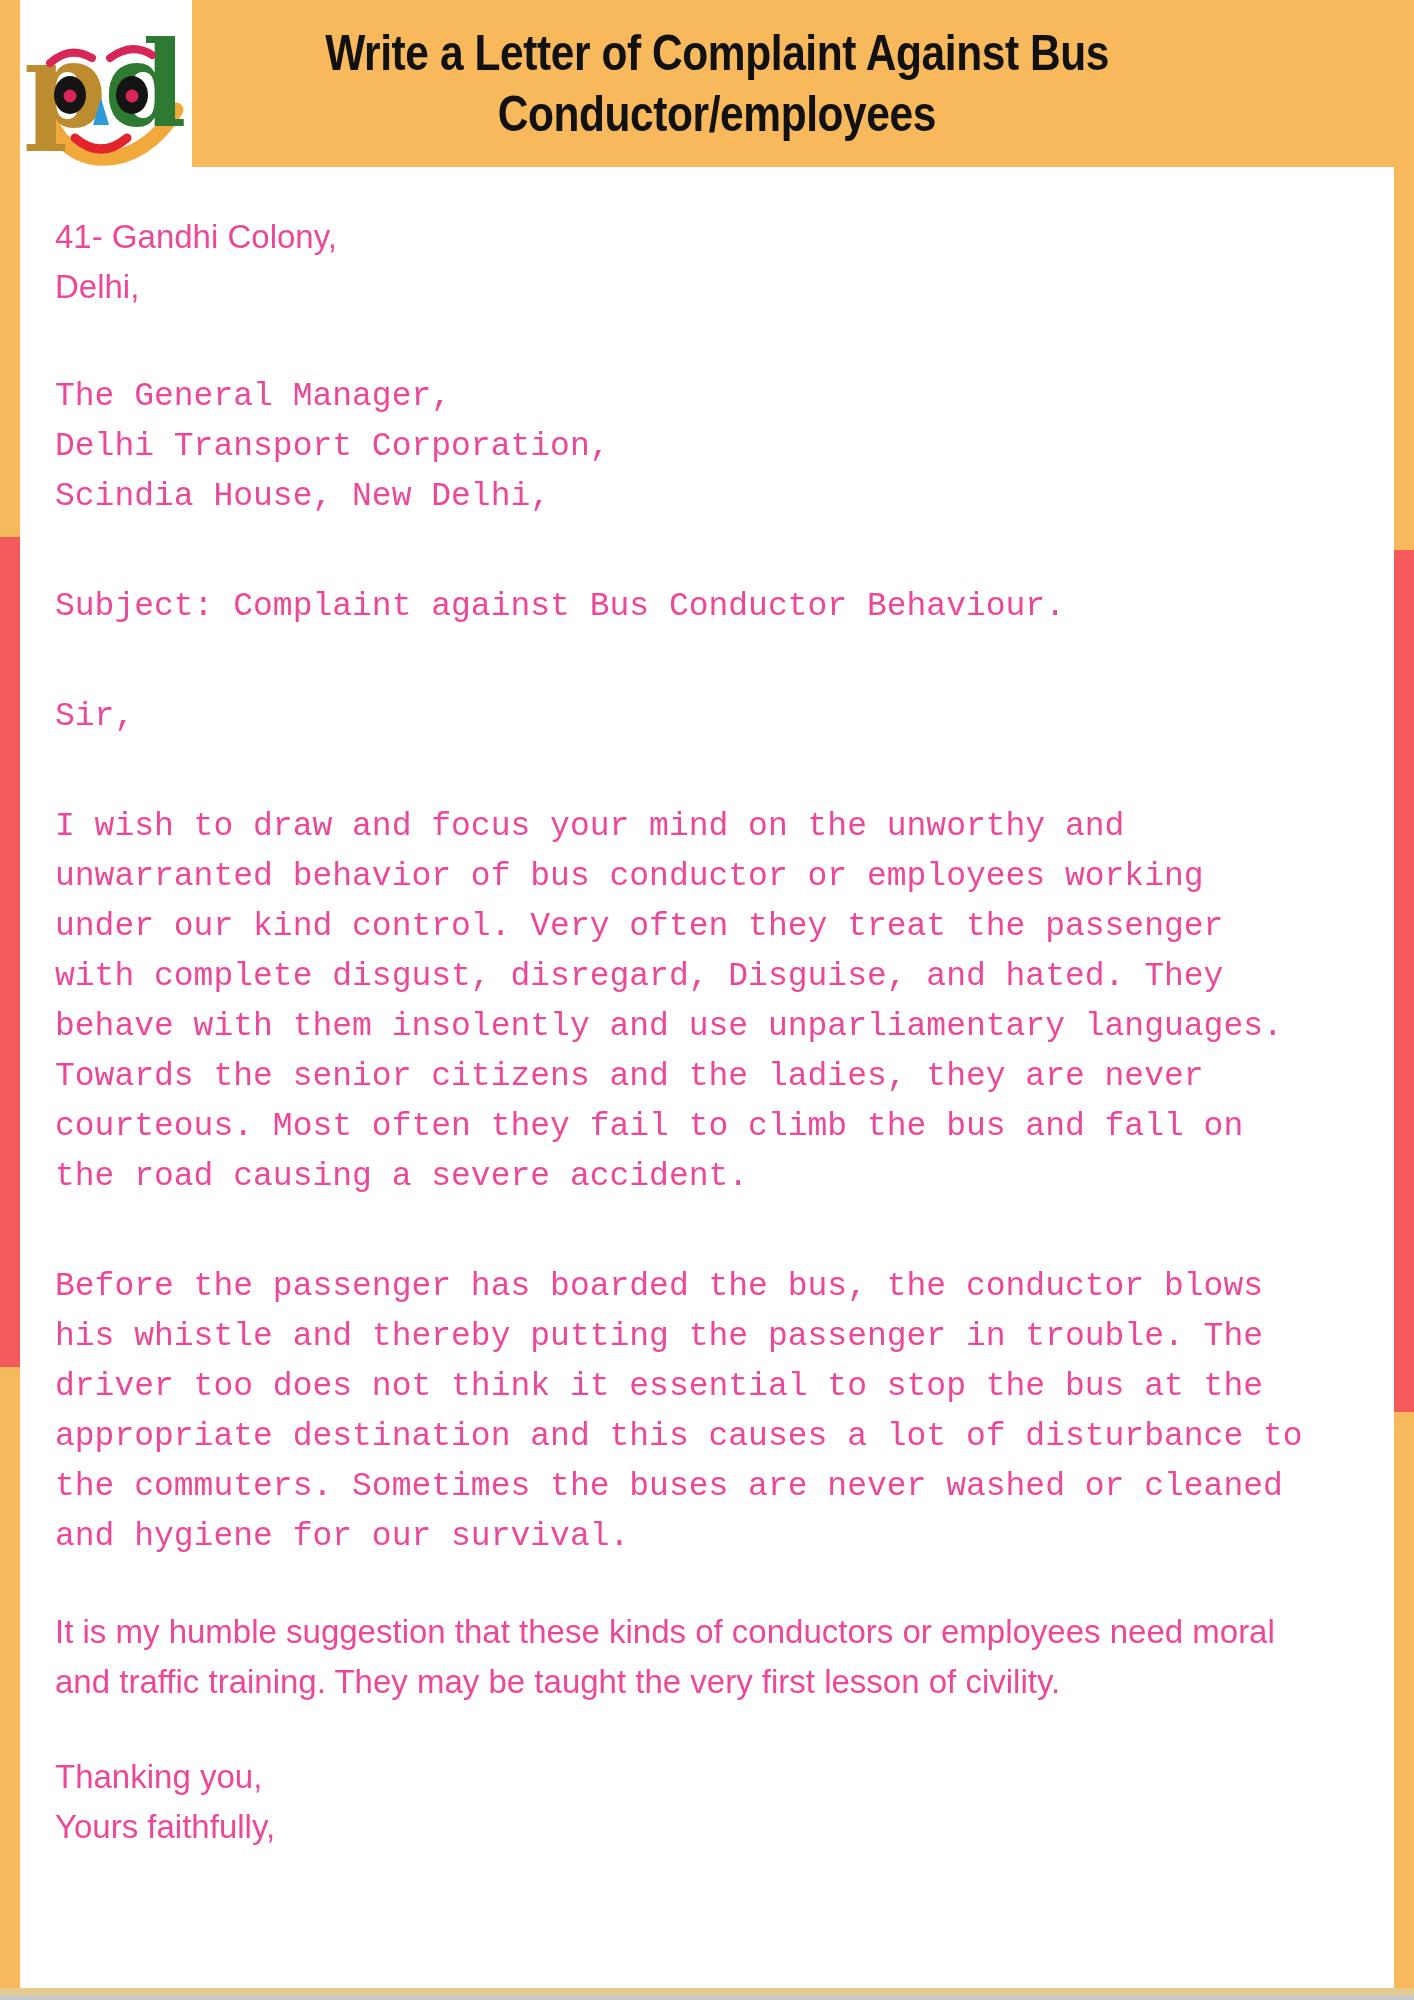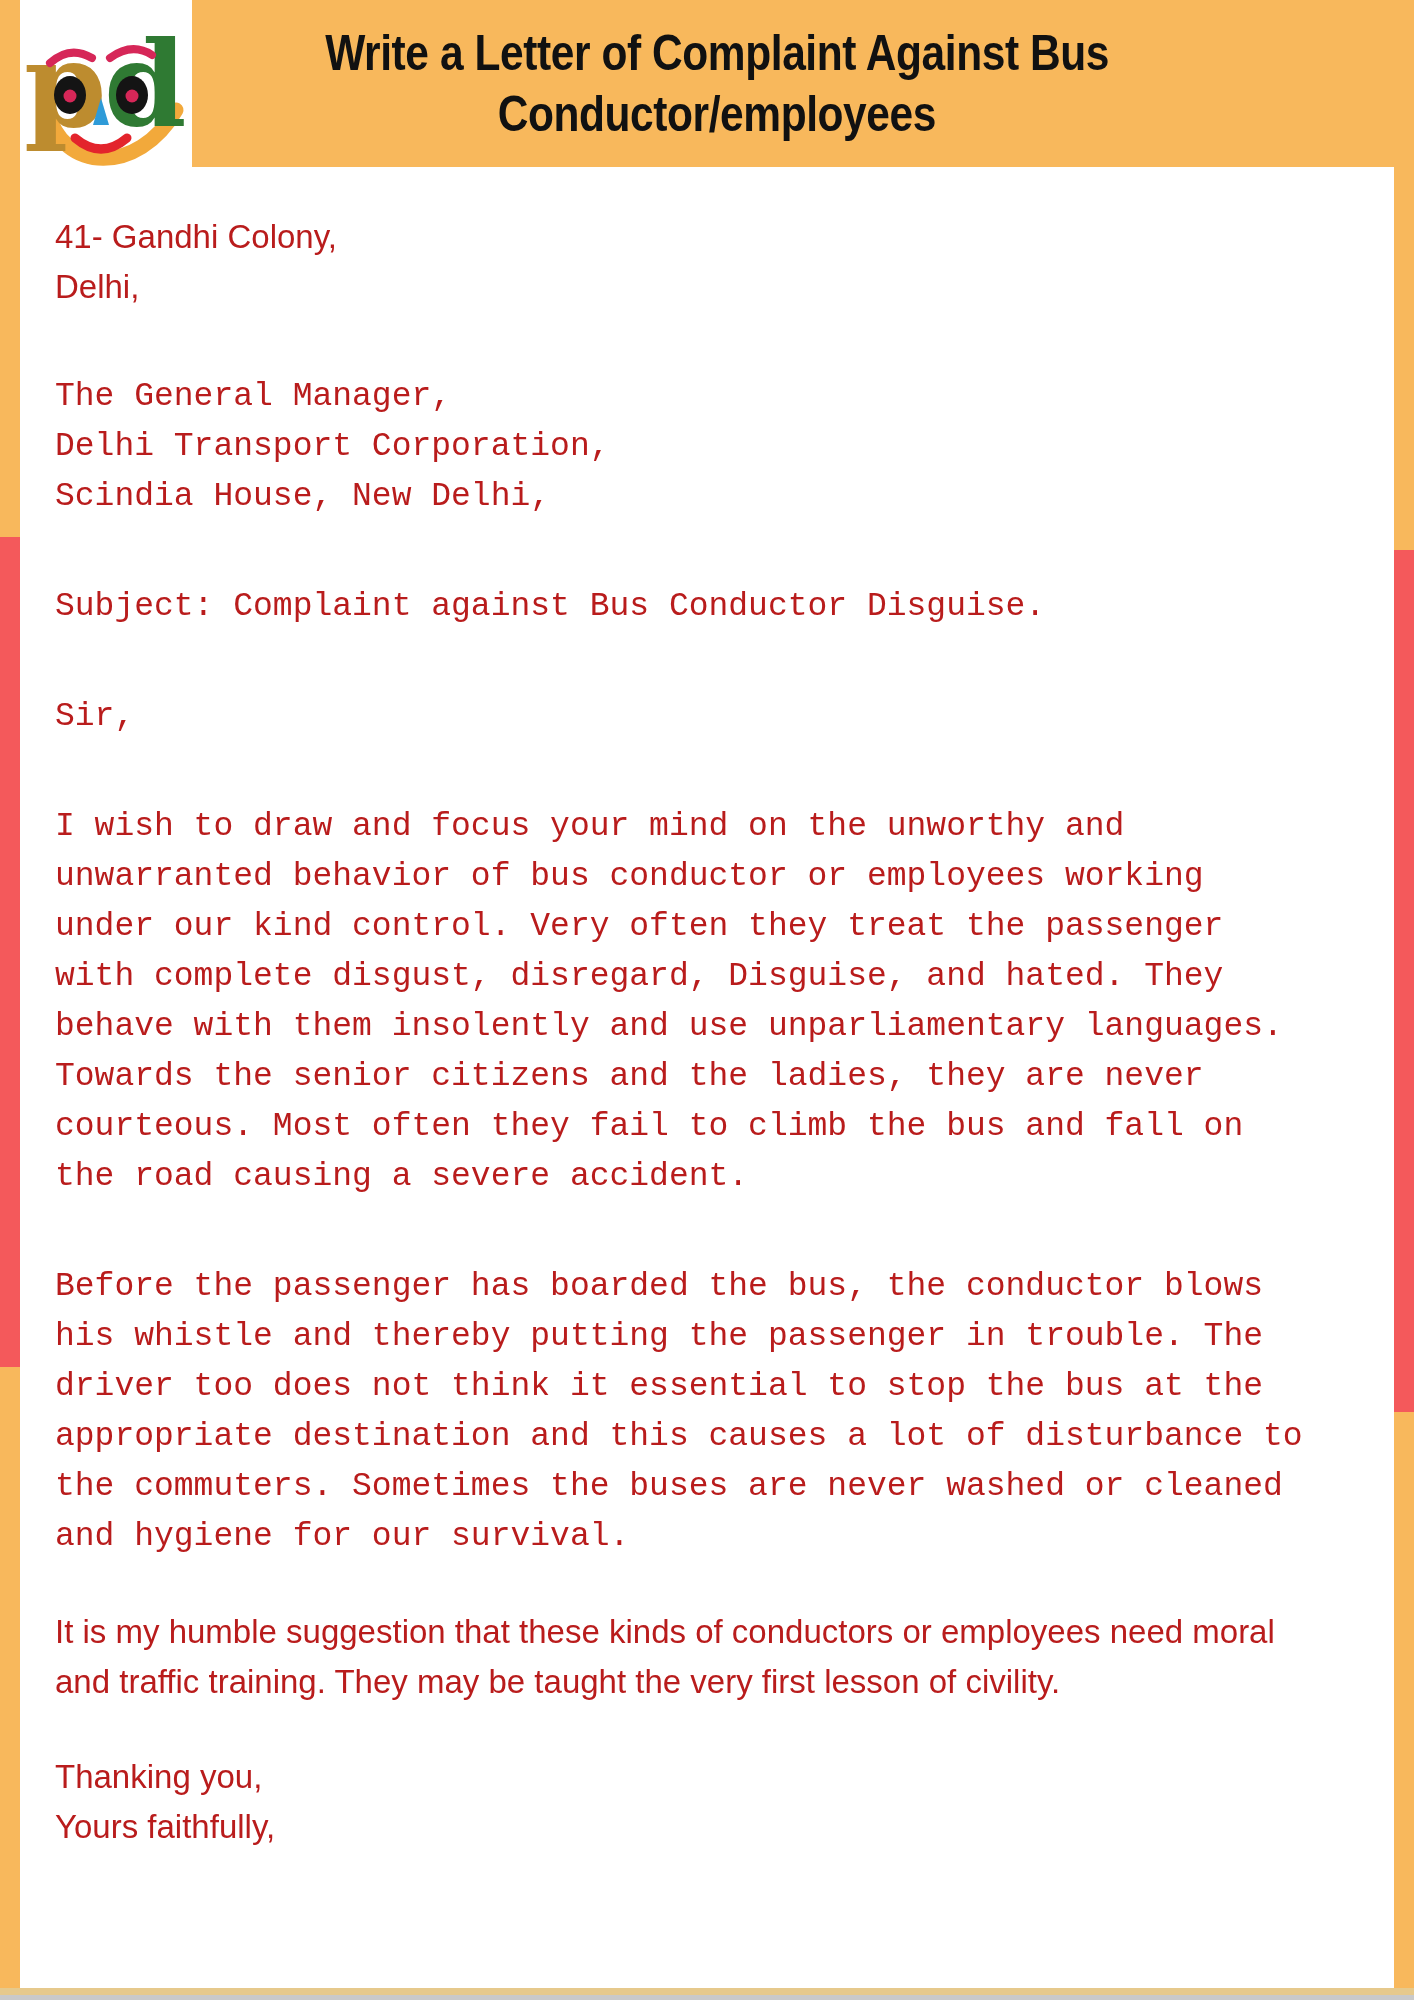--- a/index.html
+++ b/index.html
@@ -44,21 +44,21 @@
   .logo-box{
     position:absolute;left:20px;top:0;width:172px;height:167px;
     background:#ffffff;
     z-index:3;
   }
   .logo-box svg{display:block;width:100%;height:100%;}
   .logo-letter{font-family:"DejaVu Serif", serif;font-weight:bold;font-size:118px;}
   
   .letter{
     position:absolute;left:55px;top:167px;width:1250px;
-    font-size:33px;line-height:50px;color:#b91c1c;
+    font-size:33px;line-height:50px;color:#ec4899;
     letter-spacing:0;
   }
   .block{margin:0;}
   .mt-45{margin-top:45px;}
   .mt-60{margin-top:60px;font-family:Liberation Mono, monospace;}
   .line{white-space:nowrap;}
 </style>
 </head>
 <body>
 
@@ -106,21 +106,21 @@
       <div class="line">41- Gandhi Colony,</div>
       <div class="line">Delhi,</div>
     </div>
 
     <div class="block mt-60">
       <div class="line">The General Manager,</div>
       <div class="line">Delhi Transport Corporation,</div>
       <div class="line">Scindia House, New Delhi,</div>
     </div>
 
-    <div class="block mt-60">Subject: Complaint against Bus Conductor Disguise.</div>
+    <div class="block mt-60">Subject: Complaint against Bus Conductor Behaviour.</div>
 
     <div class="block mt-60">Sir,</div>
 
     <p class="block mt-60">I wish to draw and focus your mind on the unworthy and unwarranted behavior of bus conductor or employees working under our kind control. Very often they treat the passenger with complete disgust, disregard, Disguise, and hated. They behave with them insolently and use unparliamentary languages. Towards the senior citizens and the ladies, they are never courteous. Most often they fail to climb the bus and fall on the road causing a severe accident.</p>
 
     <p class="block mt-60">Before the passenger has boarded the bus, the conductor blows his whistle and thereby putting the passenger in trouble. The driver too does not think it essential to stop the bus at the appropriate destination and this causes a lot of disturbance to the commuters. Sometimes the buses are never washed or cleaned and hygiene for our survival.</p>
 
     <p class="block mt-45">It is my humble suggestion that these kinds of conductors or employees need moral and traffic training. They may be taught the very first lesson of civility.</p>
 
     <div class="block mt-45">

